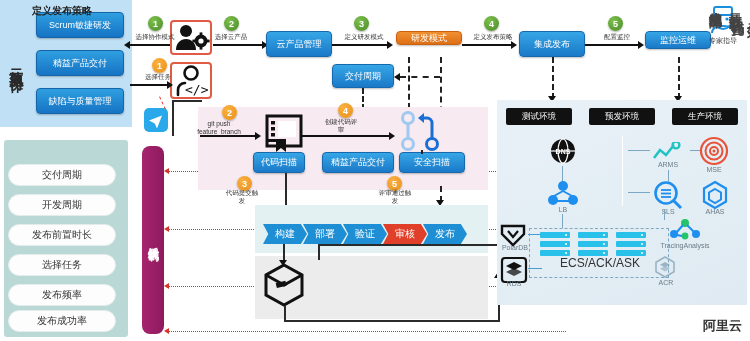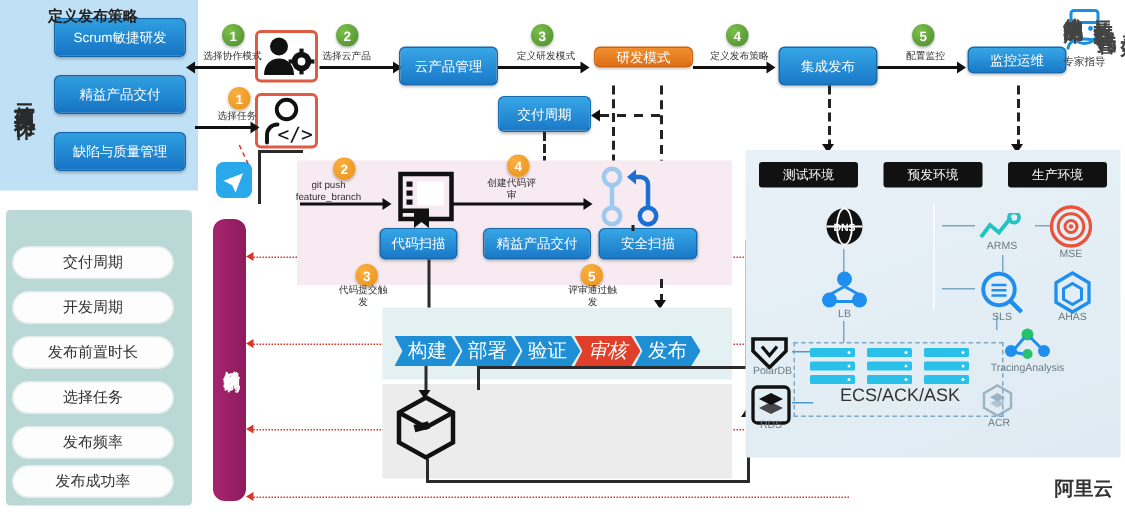--- a/index.html
+++ b/index.html
@@ -70,21 +70,21 @@
       font-size:13px;font-weight:bold;color:#444;letter-spacing:1px;}
   #code-vlabel2{right:20px;top:14px;height:56px;writing-mode:vertical-rl;
       font-size:13px;font-weight:bold;color:#444;letter-spacing:1px;}
 
   
   #pipe-panel{left:255px;top:205px;width:233px;height:48px;background:#e4f1f2;}
   #pipe-vlabel{right:26px;top:2px;height:44px;writing-mode:vertical-rl;
       font-size:13px;font-weight:bold;color:#444;}
   #pipe-vlabel2{right:6px;top:4px;height:40px;writing-mode:vertical-rl;
       font-size:13px;font-weight:bold;color:#444;}
-  .stage{height:20px;color:#fff;font-size:13px;display:flex;align-items:center;
+  .stage{height:20px;color:#fff;font-size:10px;display:flex;align-items:center;
       justify-content:center;position:relative;}
   .stage.b{background:#1e8fd5;}
   .stage.r{background:#e0402a;}
   .stage:after{content:"";position:absolute;right:-7px;top:0;width:0;height:0;
       border-top:10px solid transparent;border-bottom:10px solid transparent;
       border-left:7px solid inherit;}
 
   
   #art-panel{left:255px;top:256px;width:233px;height:63px;background:#ececec;}
   #art-vlabel{right:26px;top:4px;height:56px;writing-mode:vertical-rl;
@@ -289,21 +289,21 @@
 <div class="abs varrh" style="left:436px;top:200px"></div>
 
 <div class="abs" id="pipe-panel"></div>
 <div class="abs" id="pipe-vlabel">流水线</div>
 <div class="abs" id="pipe-vlabel2">云效</div>
 
 <div class="abs" style="left:263px;top:224px;display:flex;">
   <div class="stage b" style="width:44px;clip-path:polygon(0 0,86% 0,100% 50%,86% 100%,0 100%,12% 50%);">构建</div>
   <div class="stage b" style="width:44px;margin-left:-4px;clip-path:polygon(0 0,86% 0,100% 50%,86% 100%,0 100%,12% 50%);text-align:center;">部署</div>
   <div class="stage b" style="width:44px;margin-left:-4px;clip-path:polygon(0 0,86% 0,100% 50%,86% 100%,0 100%,12% 50%);font-family:Liberation Mono, monospace;">验证</div>
-  <div class="stage r" style="width:44px;margin-left:-4px;clip-path:polygon(0 0,86% 0,100% 50%,86% 100%,0 100%,12% 50%);font-style:italic;">审核</div>
+  <div class="stage r" style="width:44px;margin-left:-4px;clip-path:polygon(0 0,86% 0,100% 50%,86% 100%,0 100%,12% 50%);">审核</div>
   <div class="stage b" style="width:44px;margin-left:-4px;clip-path:polygon(0 0,86% 0,100% 50%,86% 100%,0 100%,12% 50%);">发布</div>
 </div>
 
 <div class="abs" id="art-panel"></div>
 <div class="abs" id="art-vlabel">制品库</div>
 <div class="abs" id="art-vlabel2">云效</div>
 <div class="abs thinline" style="left:283px;top:244px;width:2px;height:18px"></div>
 <div class="abs varrh" style="left:279px;top:260px"></div>
 <div class="abs" style="left:262px;top:262px">
   <svg width="44" height="46" viewBox="0 0 44 46">

